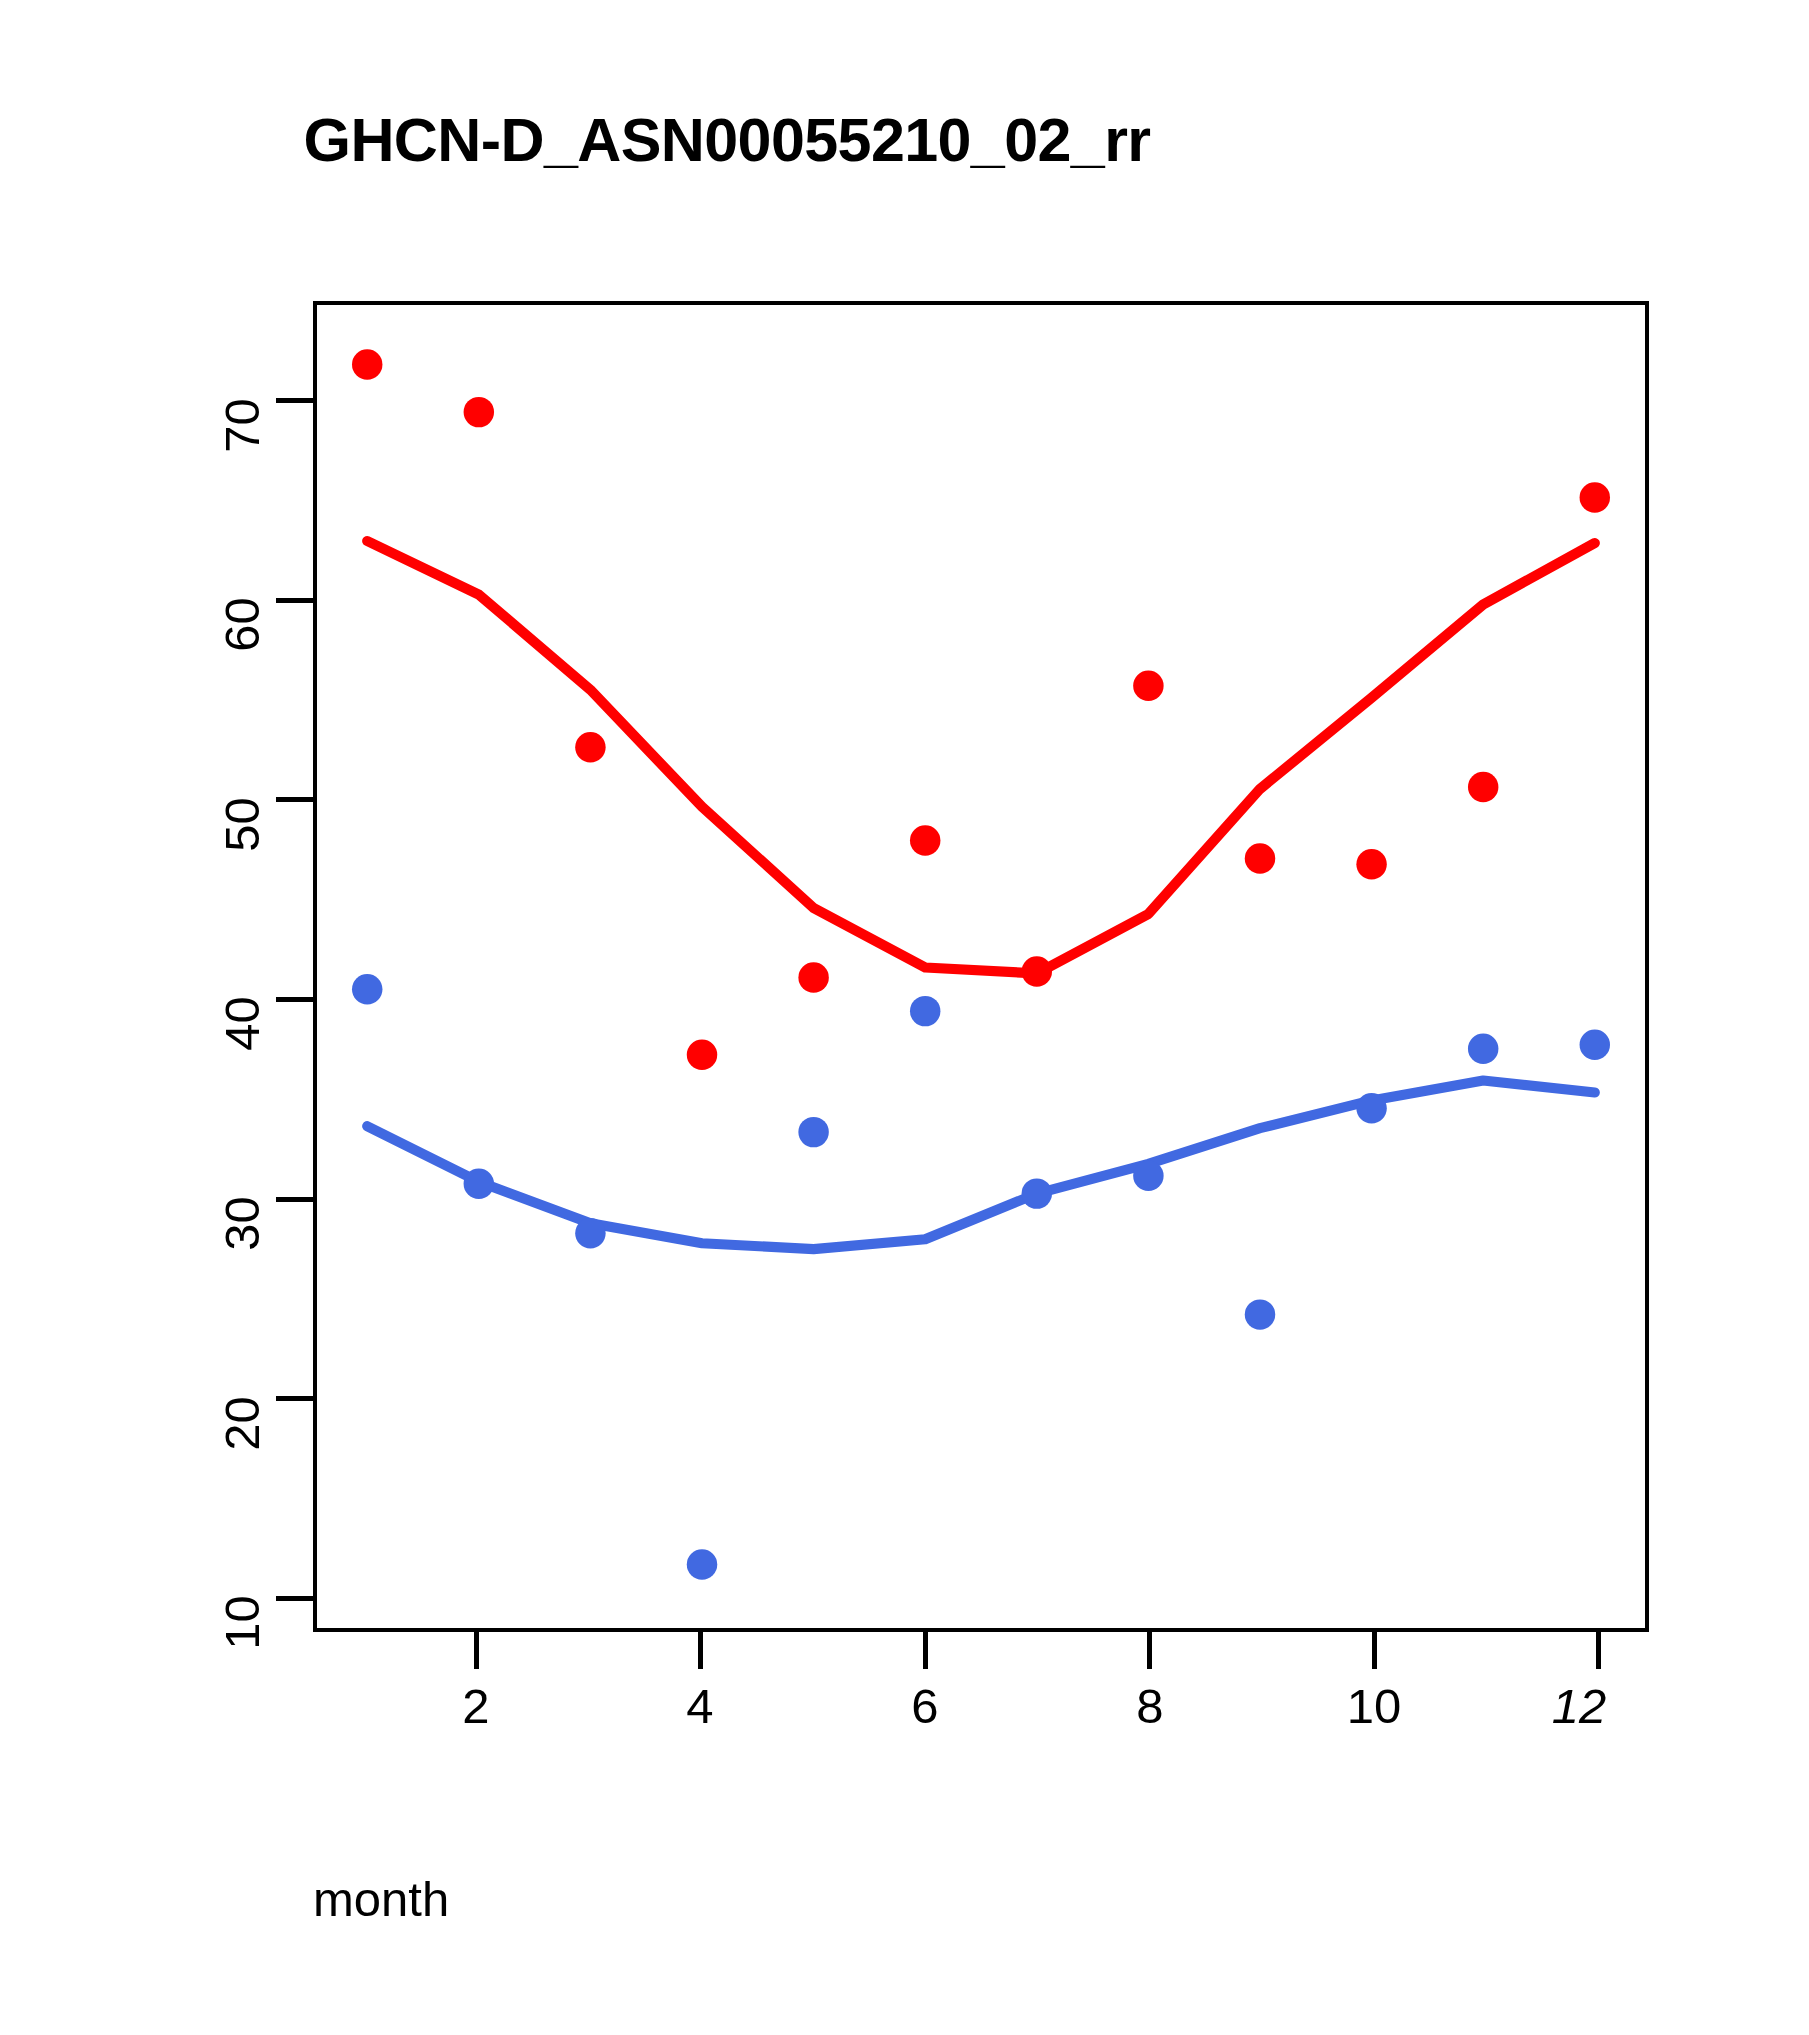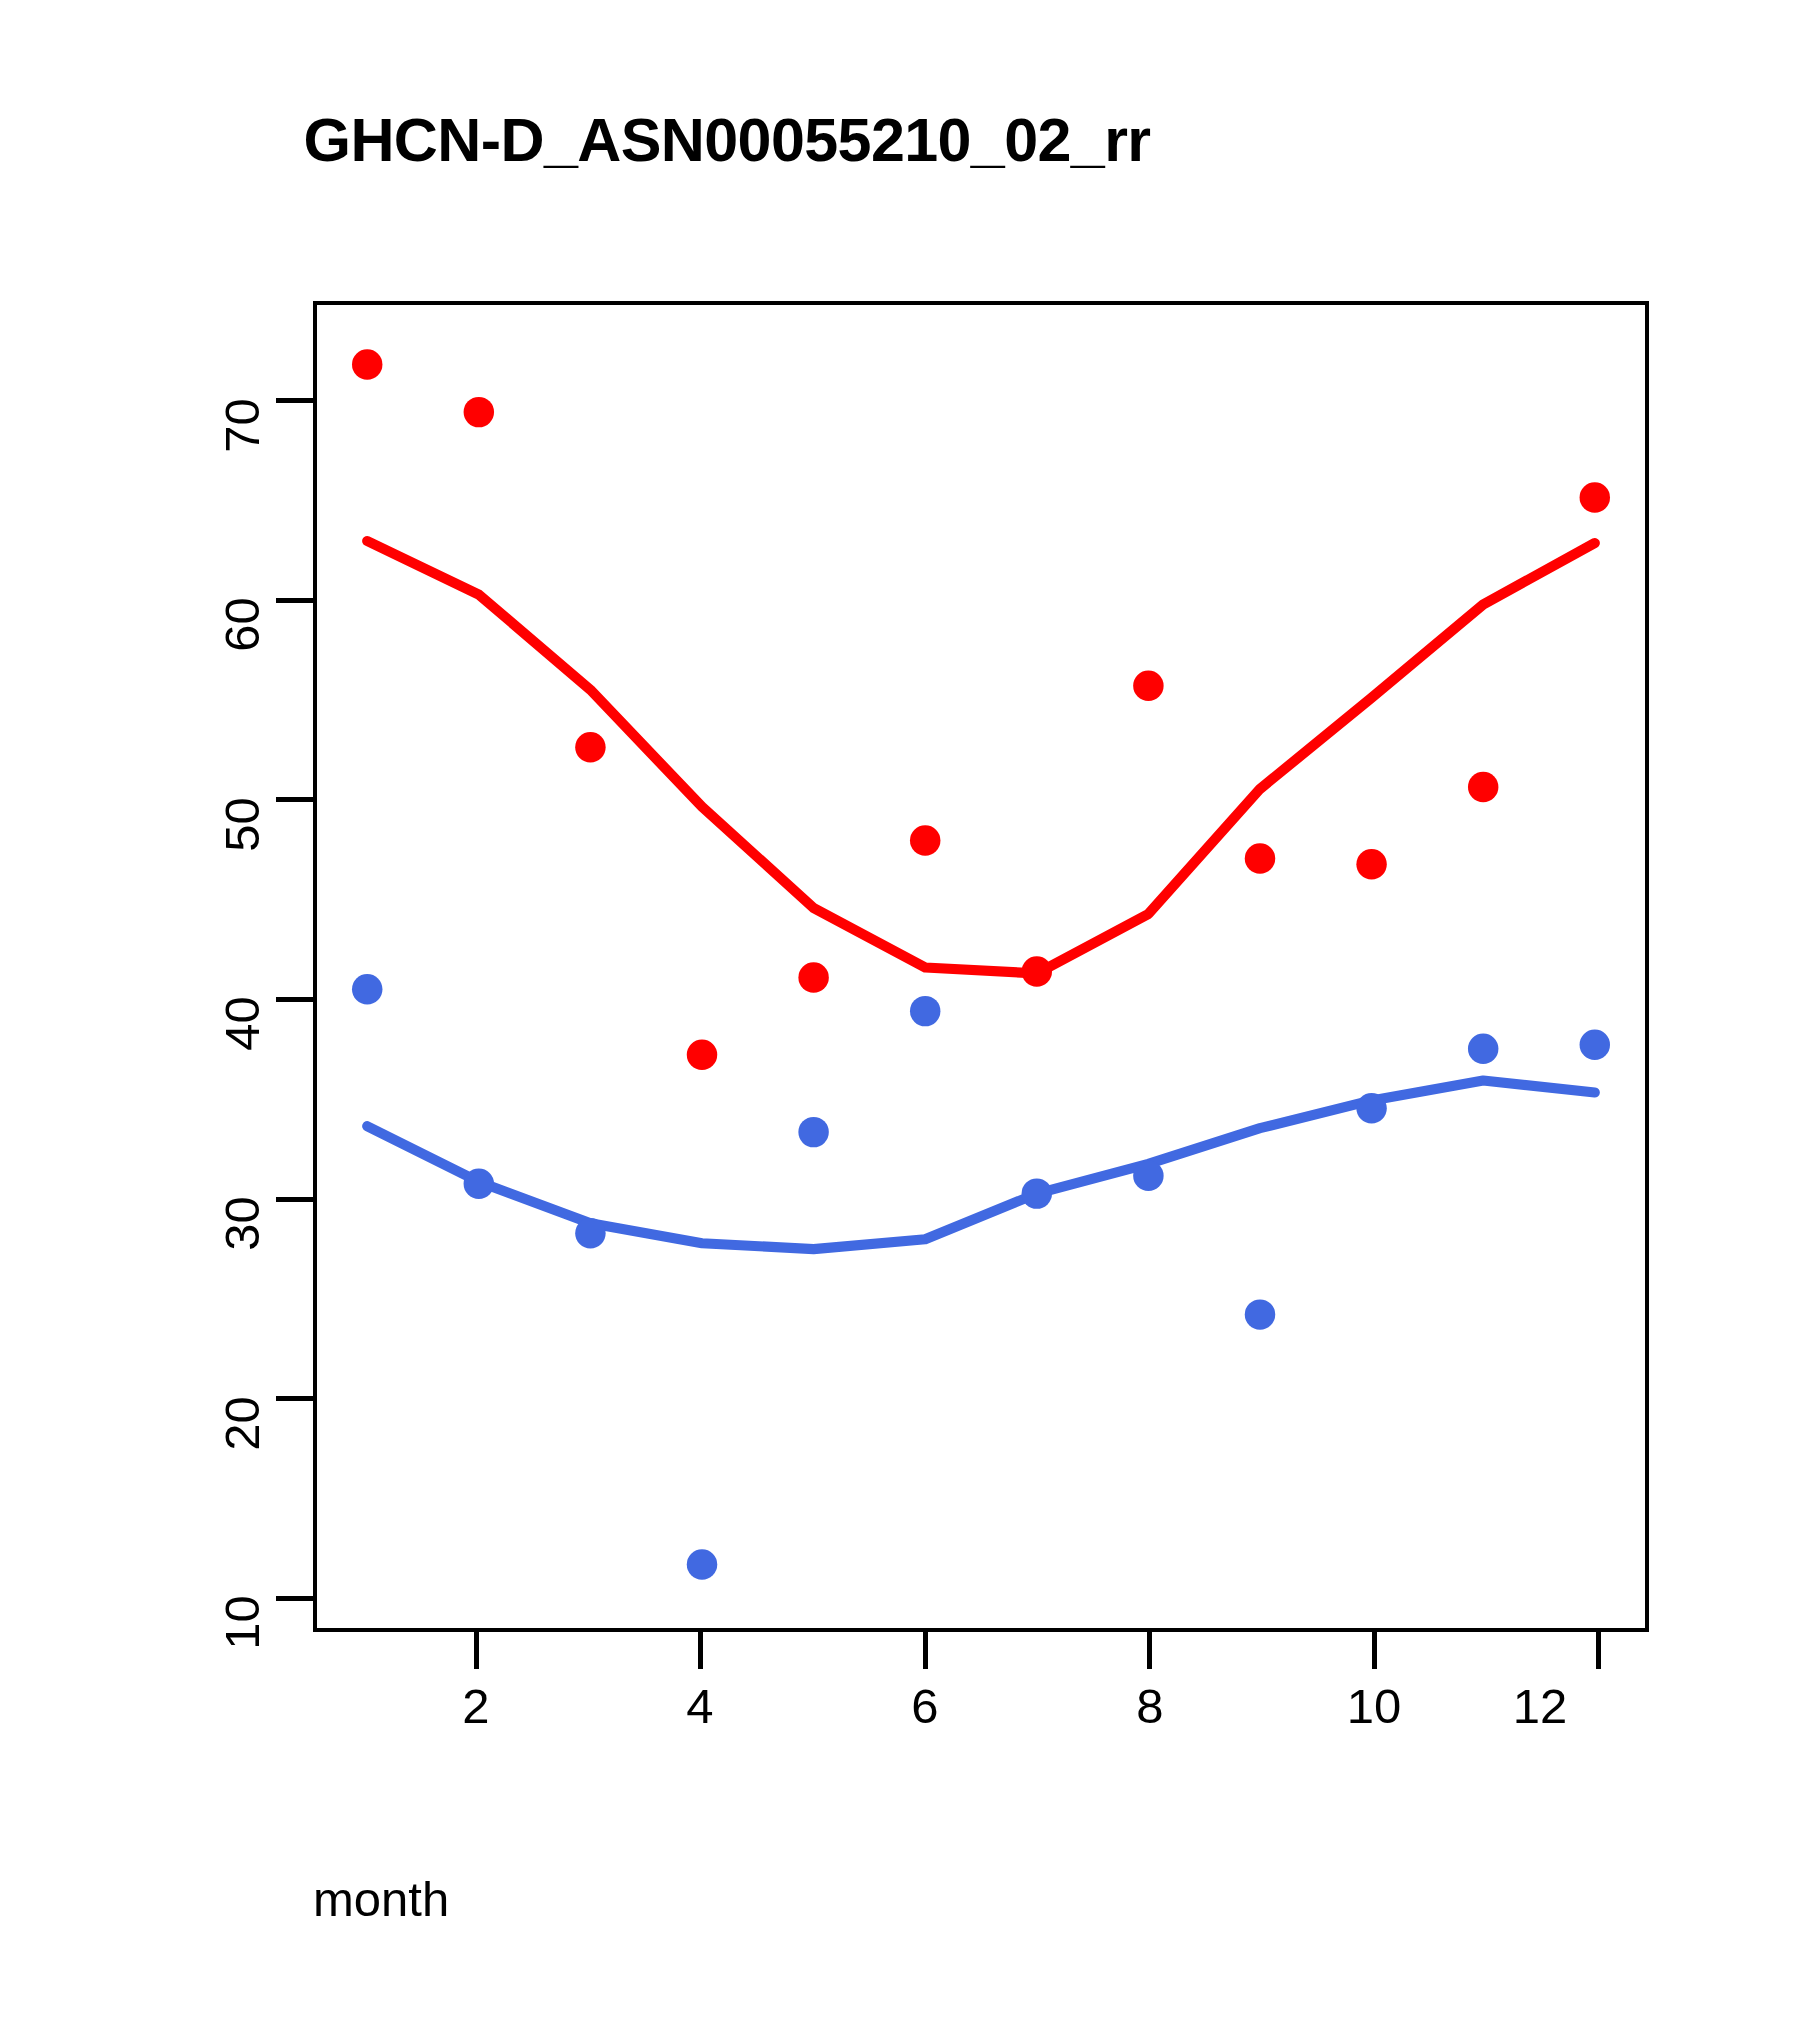--- a/index.html
+++ b/index.html
@@ -138,19 +138,19 @@
       <div class="xtick-label" style="left: 163px;">2</div>
       <div class="xtick-mark" style="left: 385px;"></div>
       <div class="xtick-label" style="left: 387px;">4</div>
       <div class="xtick-mark" style="left: 610px;"></div>
       <div class="xtick-label" style="left: 612px;">6</div>
       <div class="xtick-mark" style="left: 834px;"></div>
       <div class="xtick-label" style="left: 837px;">8</div>
       <div class="xtick-mark" style="left: 1059px;"></div>
       <div class="xtick-label" style="left: 1061px;">10</div>
       <div class="xtick-mark" style="left: 1283px;"></div>
-      <div class="xtick-label" style="left: 1227px;">12</div>
+      <div class="xtick-label" style="left: 1266px; font-style: italic;">12</div>
     </div>
 
   <div id="x-axis-label">month</div>
 
 </div>
 
 
 </body></html>

